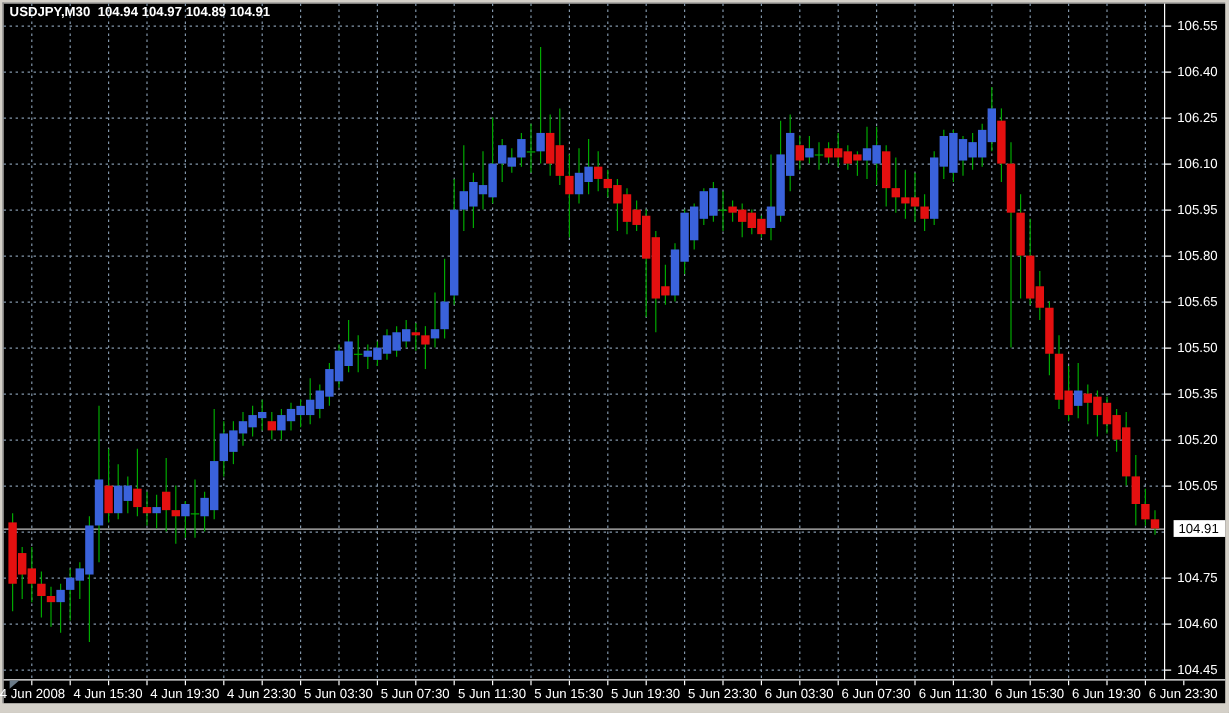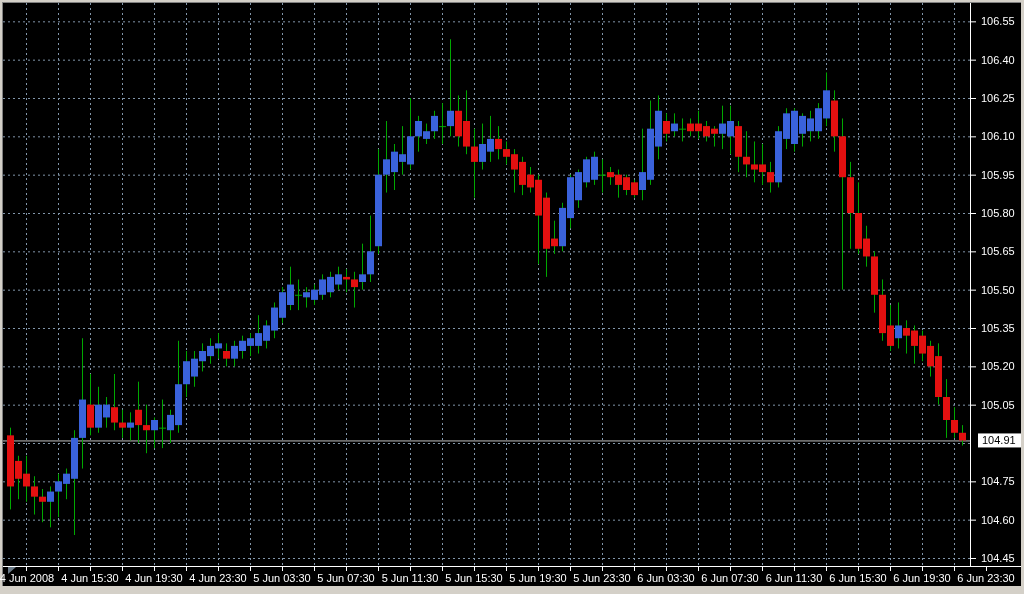--- a/index.html
+++ b/index.html
@@ -7,20 +7,21 @@
           font-family:"Liberation Sans",sans-serif;}
   .title-overlay{position:absolute;left:8px;top:4px;color:#ffffff;font-size:11px;font-weight:700;
                  letter-spacing:0px;white-space:pre;pointer-events:none;z-index:5;}
   svg{display:block}
   text{font-family:"Liberation Sans",sans-serif;}
 </style>
 </head>
 <body>
 
 <div class="window">
+  <div class="title-overlay">USDJPY,M30  104.94 104.97 104.89 104.91</div>
   <svg id="chart" width="1024" height="594">
       <rect x="0" y="0" width="1024" height="594" fill="#d4d0c8"></rect>
       <rect x="3" y="3" width="1018" height="583" fill="#000000"></rect>
       <line x1="2" y1="2.5" x2="1021" y2="2.5" stroke="#808080" stroke-width="1"></line>
       <line x1="2.5" y1="2" x2="2.5" y2="586" stroke="#808080" stroke-width="1"></line>
       <g>
         <line x1="3" x2="970" y1="558.5" y2="558.5" stroke="#8296aa" stroke-dasharray="2,3"></line>
         <line x1="3" x2="970" y1="520.1666999999985" y2="520.1666999999985" stroke="#8296aa" stroke-dasharray="2,3"></line>
         <line x1="3" x2="970" y1="481.8334000000007" y2="481.8334000000007" stroke="#8296aa" stroke-dasharray="2,3"></line>
         <line x1="3" x2="970" y1="443.5000999999993" y2="443.5000999999993" stroke="#8296aa" stroke-dasharray="2,3"></line>

